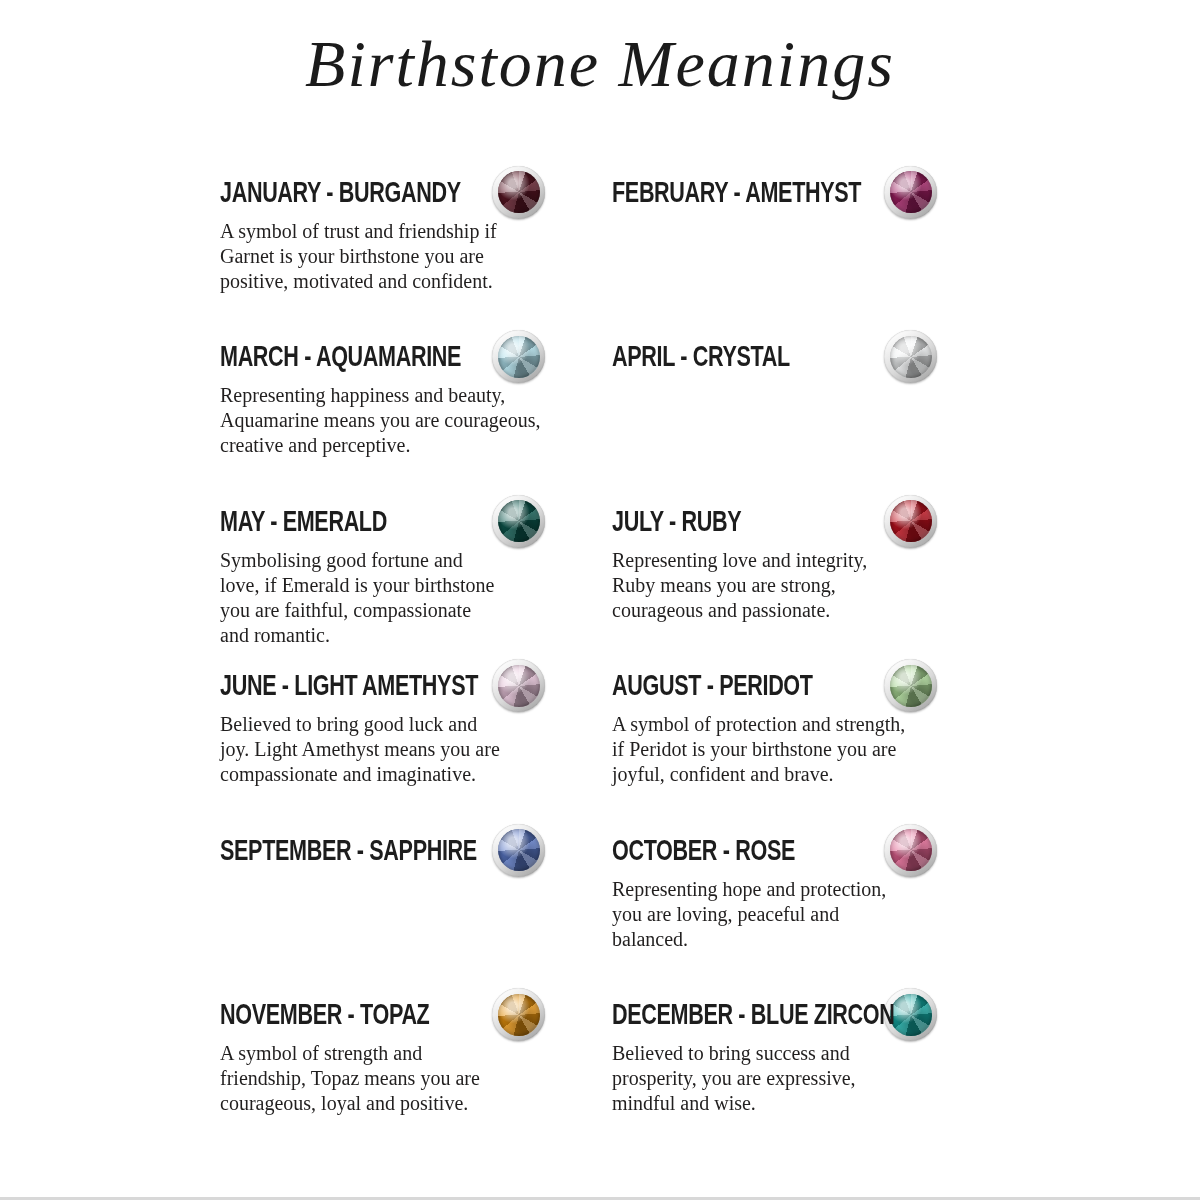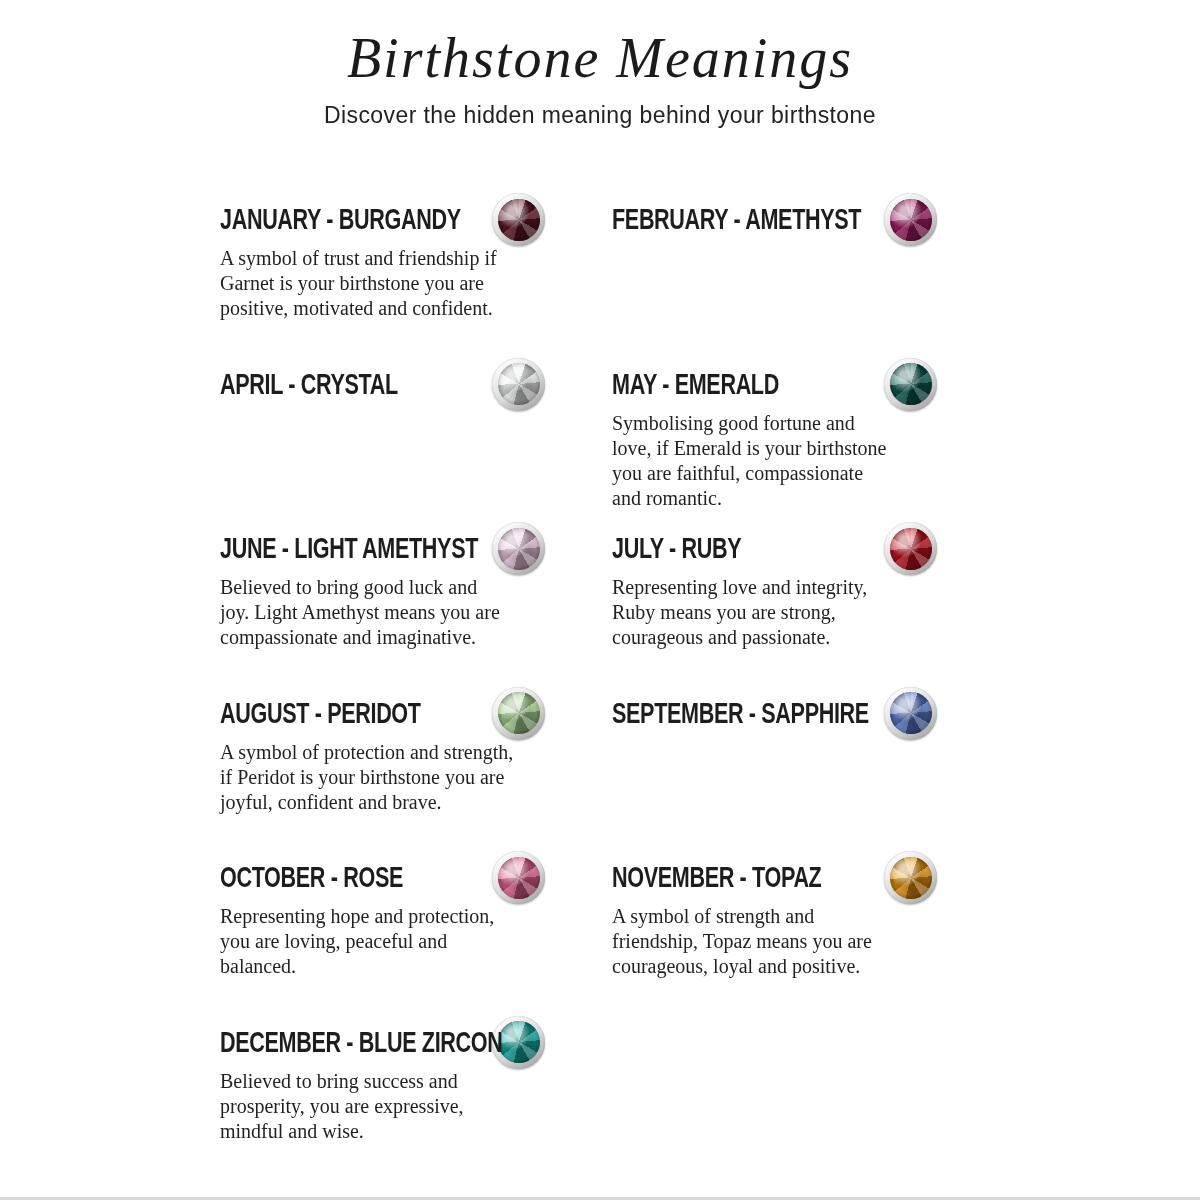--- a/index.html
+++ b/index.html
@@ -4,21 +4,21 @@
 <style>
   * { margin: 0; padding: 0; box-sizing: border-box; }
   html, body { width: 1200px; height: 1200px; background: #ffffff; overflow: hidden; }
   body { font-family: "Liberation Serif", serif; color: #211f1f; position: relative; }
 
   .header { text-align: center; padding-top: 26px; }
   .title {
     font-family: "Liberation Serif", serif;
     font-style: italic;
     font-weight: 400;
-    font-size: 56px;
+    font-size: 66px;
     line-height: 1.15;
     letter-spacing: 2px;
     color: #1b1b1b;
   }
   .subtitle {
     margin-top: 12px;
     font-family: "Liberation Sans", sans-serif;
     font-weight: 500;
     font-size: 23px;
     letter-spacing: 0.4px;
@@ -114,73 +114,79 @@
     width: 100%;
     height: 3px;
     background: #d8d8d8;
   }
 </style>
 </head>
 <body>
 
 <div class="header">
   <div class="title">Birthstone Meanings</div>
-  <div class="subtitle">Discover the hidden meaning behind your birthstone</div>
 </div>
 
 <div class="grid">
   <div class="entry">
     <span class="gem">
       <span class="gem-inner" style="background-color: rgb(94, 23, 38);"></span>
     </span>
     <div class="heading">JANUARY - BURGANDY</div>
     <div class="desc">A symbol of trust and friendship if<br>Garnet is your birthstone you are<br>positive, motivated and confident.</div>
   </div>
 
   <div class="entry">
     <span class="gem">
       <span class="gem-inner" style="background-color: rgb(161, 31, 99);"></span>
     </span>
     <div class="heading">FEBRUARY - AMETHYST</div>
   </div>
 
+  <div class="entry">
+    <span class="gem">
+      <span class="gem-inner" style="background-color: rgb(174, 223, 235);"></span>
+    </span>
+    <div class="heading">MARCH - AQUAMARINE</div>
+    <div class="desc">Representing happiness and beauty,<br>Aquamarine means you are courageous,<br>creative and perceptive.</div>
+  </div>
 
   <div class="entry">
     <span class="gem">
       <span class="gem-inner" style="background-color: rgb(238, 240, 241);"></span>
     </span>
     <div class="heading">APRIL - CRYSTAL</div>
   </div>
 
   <div class="entry">
     <span class="gem">
       <span class="gem-inner" style="background-color: rgb(13, 90, 80);"></span>
     </span>
     <div class="heading">MAY - EMERALD</div>
     <div class="desc">Symbolising good fortune and<br>love, if Emerald is your birthstone<br>you are faithful, compassionate<br>and romantic.</div>
   </div>
 
   <div class="entry">
     <span class="gem">
+      <span class="gem-inner" style="background-color: rgb(194, 18, 31);"></span>
+    </span>
+    <div class="heading">JULY - RUBY</div>
+    <div class="desc">Representing love and integrity,<br>Ruby means you are strong,<br>courageous and passionate.</div>
+  </div>
+
+  <div class="entry">
+    <span class="gem">
       <span class="gem-inner" style="background-color: rgb(231, 195, 217);"></span>
     </span>
     <div class="heading">JUNE - LIGHT AMETHYST</div>
     <div class="desc">Believed to bring good luck and<br>joy. Light Amethyst means you are<br>compassionate and imaginative.</div>
   </div>
 
   <div class="entry">
     <span class="gem">
-      <span class="gem-inner" style="background-color: rgb(194, 18, 31);"></span>
-    </span>
-    <div class="heading">JULY - RUBY</div>
-    <div class="desc">Representing love and integrity,<br>Ruby means you are strong,<br>courageous and passionate.</div>
-  </div>
-
-  <div class="entry">
-    <span class="gem">
       <span class="gem-inner" style="background-color: rgb(168, 214, 147);"></span>
     </span>
     <div class="heading">AUGUST - PERIDOT</div>
     <div class="desc">A symbol of protection and strength,<br>if Peridot is your birthstone you are<br>joyful, confident and brave.</div>
   </div>
 
   <div class="entry">
     <span class="gem">
       <span class="gem-inner" style="background-color: rgb(91, 121, 200);"></span>
     </span>

